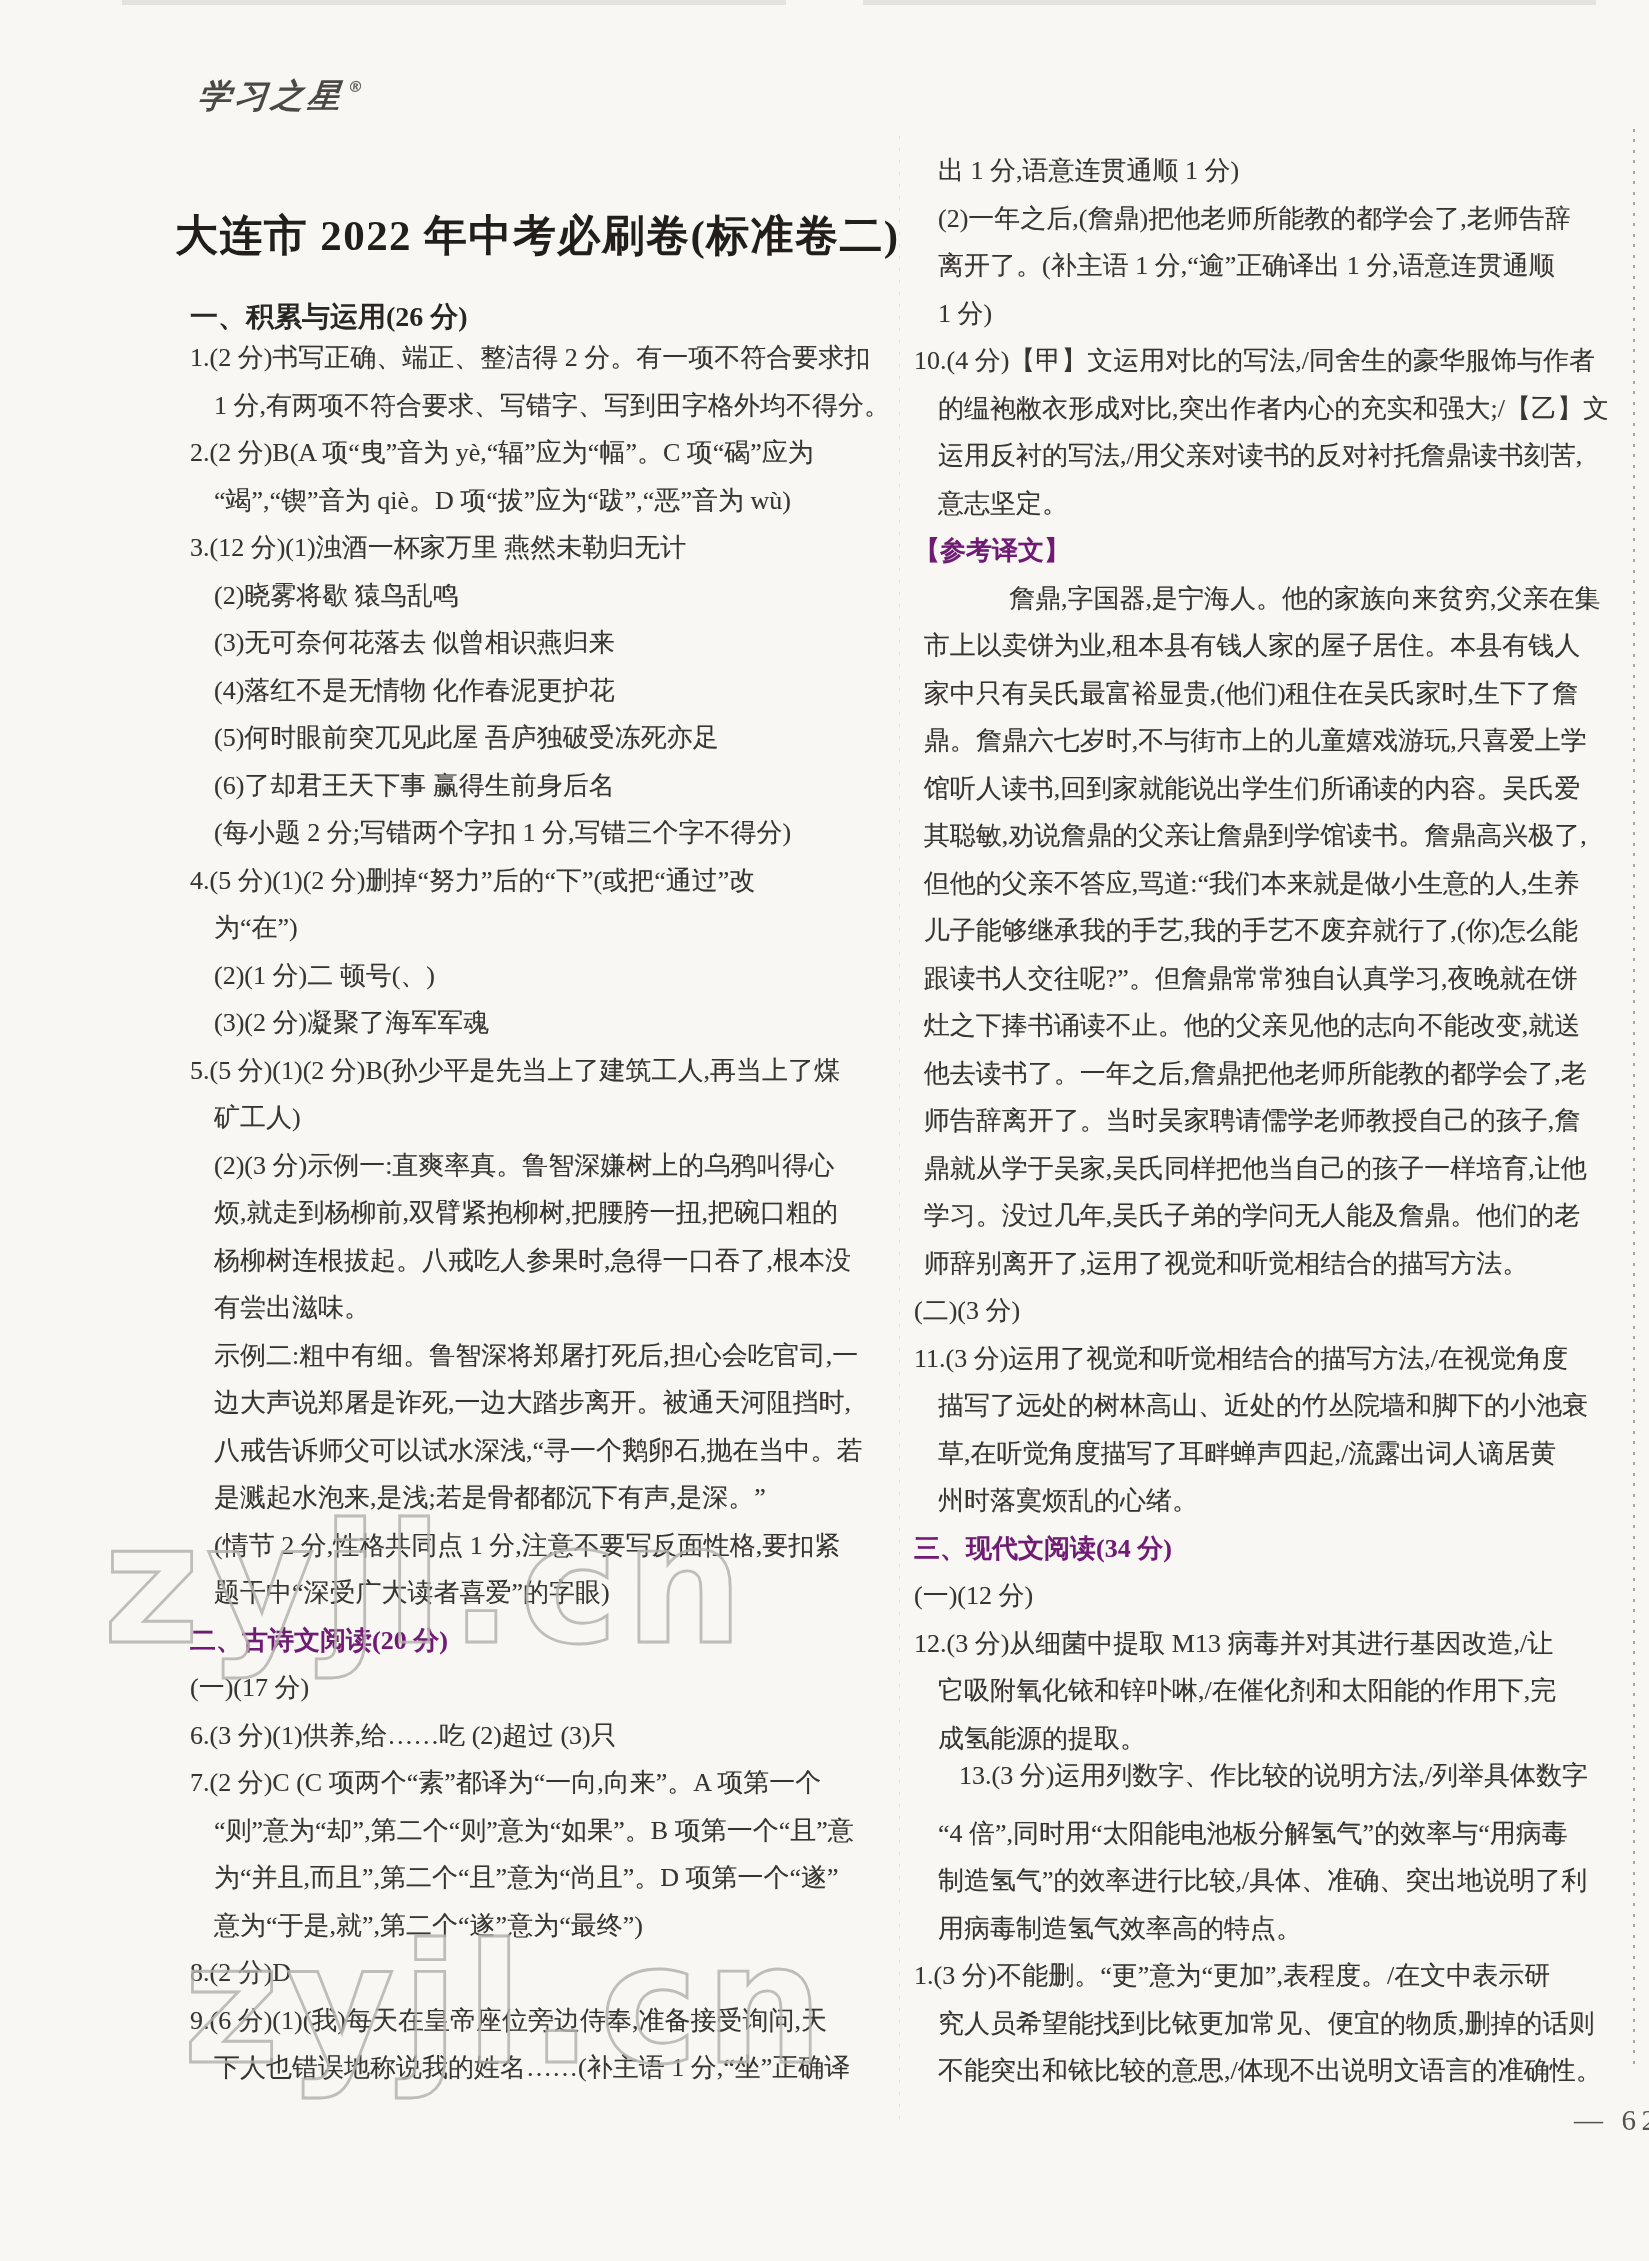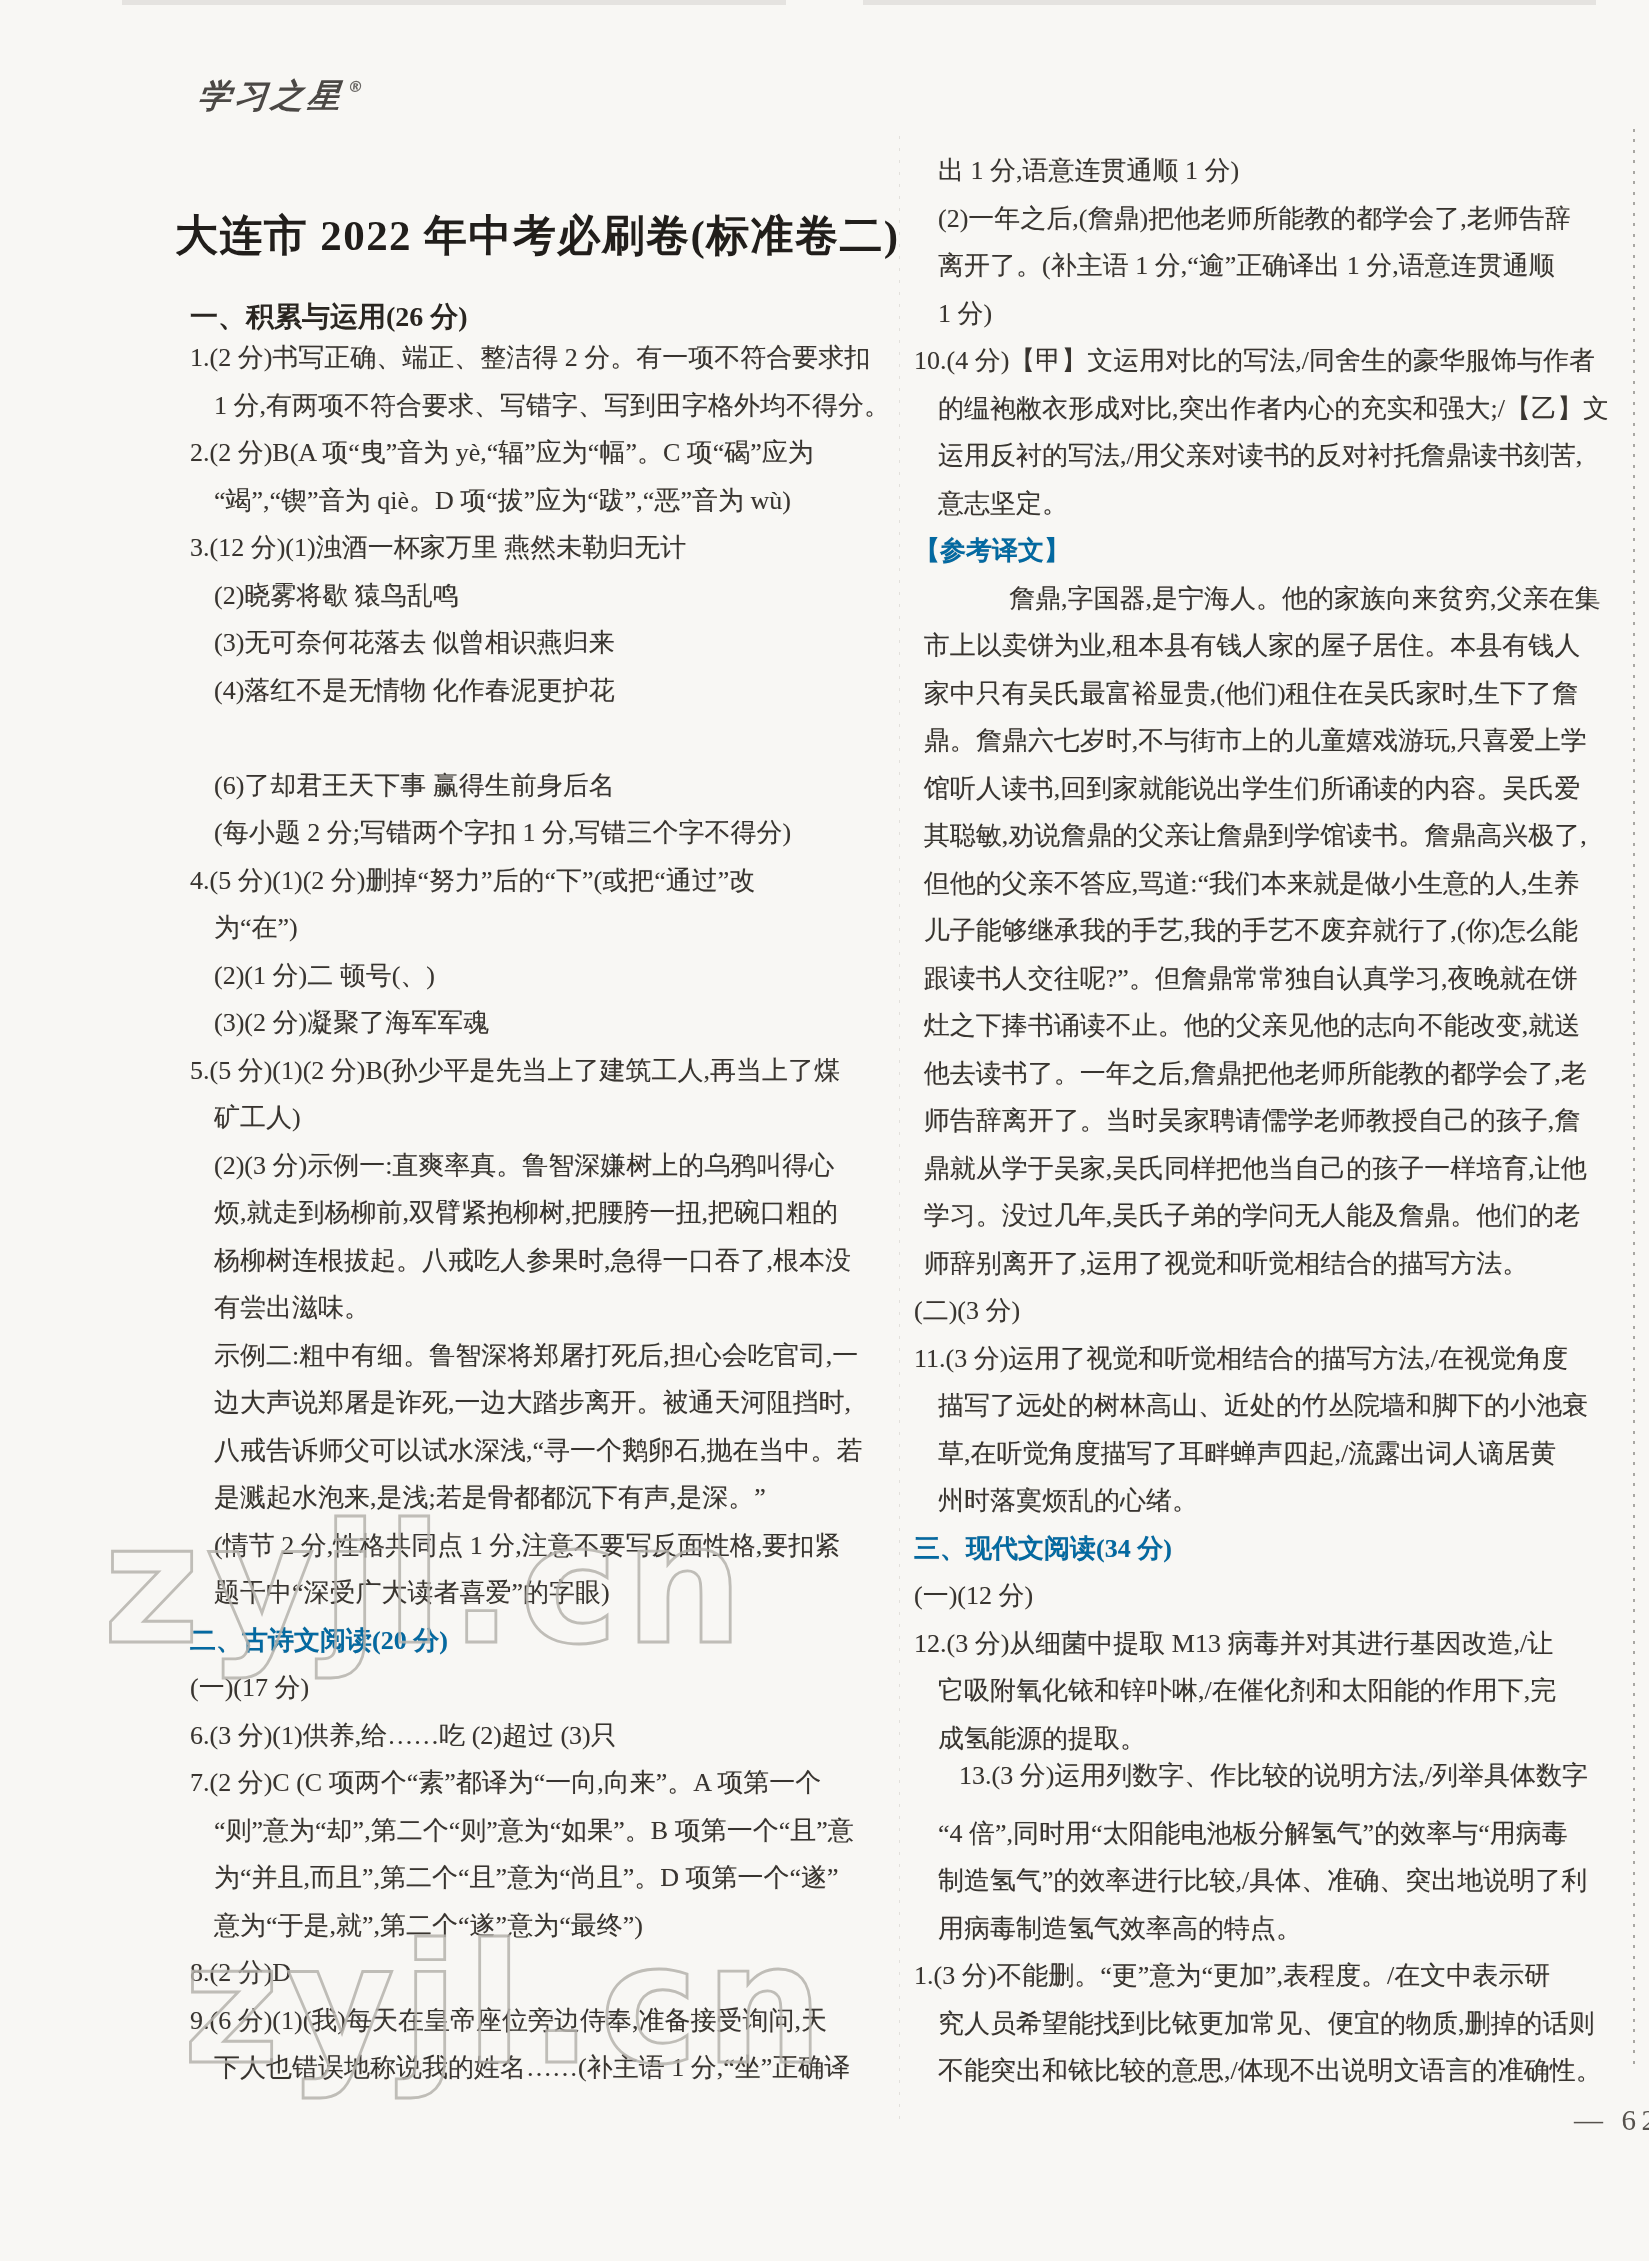--- a/index.html
+++ b/index.html
@@ -45,21 +45,21 @@
   .col-right{left:914px;width:713px;}
   .line{
     position:absolute;left:0;
     font-size:26px;line-height:32px;white-space:nowrap;
     color:#38342f;z-index:2;
     text-shadow:0 0 0.7px rgba(70,64,58,.30);
   }
   .line.i1{left:24px;}
   .line.i2{left:9.8px;}
   .line.i3{left:95px;}
-  .line.bold{font-weight:bold;color:#0369a1;}
+  .line.bold{font-weight:bold;color:#701a75;}
 
   
   .wm{
     position:absolute;z-index:5;
     font-family:"DejaVu Sans","Liberation Sans",sans-serif;
     font-weight:bold;font-size:166px;line-height:1;letter-spacing:7px;
     color:transparent;-webkit-text-stroke:2.8px #b6b3ad;opacity:.85;
     pointer-events:none;white-space:nowrap;
   }
   .wm-1{left:103px;top:1502px;}
@@ -98,20 +98,21 @@
 
 <div class="col col-left">
     <div class="line i0" style="top: 342px;">1.(2 分)书写正确、端正、整洁得 2 分。有一项不符合要求扣</div>
     <div class="line i1" style="top: 390px;">1 分,有两项不符合要求、写错字、写到田字格外均不得分。</div>
     <div class="line i0" style="top: 437px;">2.(2 分)B(A 项“曳”音为 yè,“辐”应为“幅”。C 项“碣”应为</div>
     <div class="line i1" style="top: 485px;">“竭”,“锲”音为 qiè。D 项“拔”应为“跋”,“恶”音为 wù)</div>
     <div class="line i0" style="top: 532px;">3.(12 分)(1)浊酒一杯家万里  燕然未勒归无计</div>
     <div class="line i1" style="top: 580px;">(2)晓雾将歇  猿鸟乱鸣</div>
     <div class="line i1" style="top: 627px;">(3)无可奈何花落去  似曾相识燕归来</div>
     <div class="line i1" style="top: 675px;">(4)落红不是无情物  化作春泥更护花</div>
+    <div class="line i1" style="top: 722px;">(5)何时眼前突兀见此屋  吾庐独破受冻死亦足</div>
     <div class="line i1" style="top: 770px;">(6)了却君王天下事  赢得生前身后名</div>
     <div class="line i1" style="top: 817px;">(每小题 2 分;写错两个字扣 1 分,写错三个字不得分)</div>
     <div class="line i0" style="top: 865px;">4.(5 分)(1)(2 分)删掉“努力”后的“下”(或把“通过”改</div>
     <div class="line i1" style="top: 912px;">为“在”)</div>
     <div class="line i1" style="top: 960px;">(2)(1 分)二  顿号(、)</div>
     <div class="line i1" style="top: 1007px;">(3)(2 分)凝聚了海军军魂</div>
     <div class="line i0" style="top: 1055px;">5.(5 分)(1)(2 分)B(孙少平是先当上了建筑工人,再当上了煤</div>
     <div class="line i1" style="top: 1102px;">矿工人)</div>
     <div class="line i1" style="top: 1150px;">(2)(3 分)示例一:直爽率真。鲁智深嫌树上的乌鸦叫得心</div>
     <div class="line i1" style="top: 1197px;">烦,就走到杨柳前,双臂紧抱柳树,把腰胯一扭,把碗口粗的</div>

